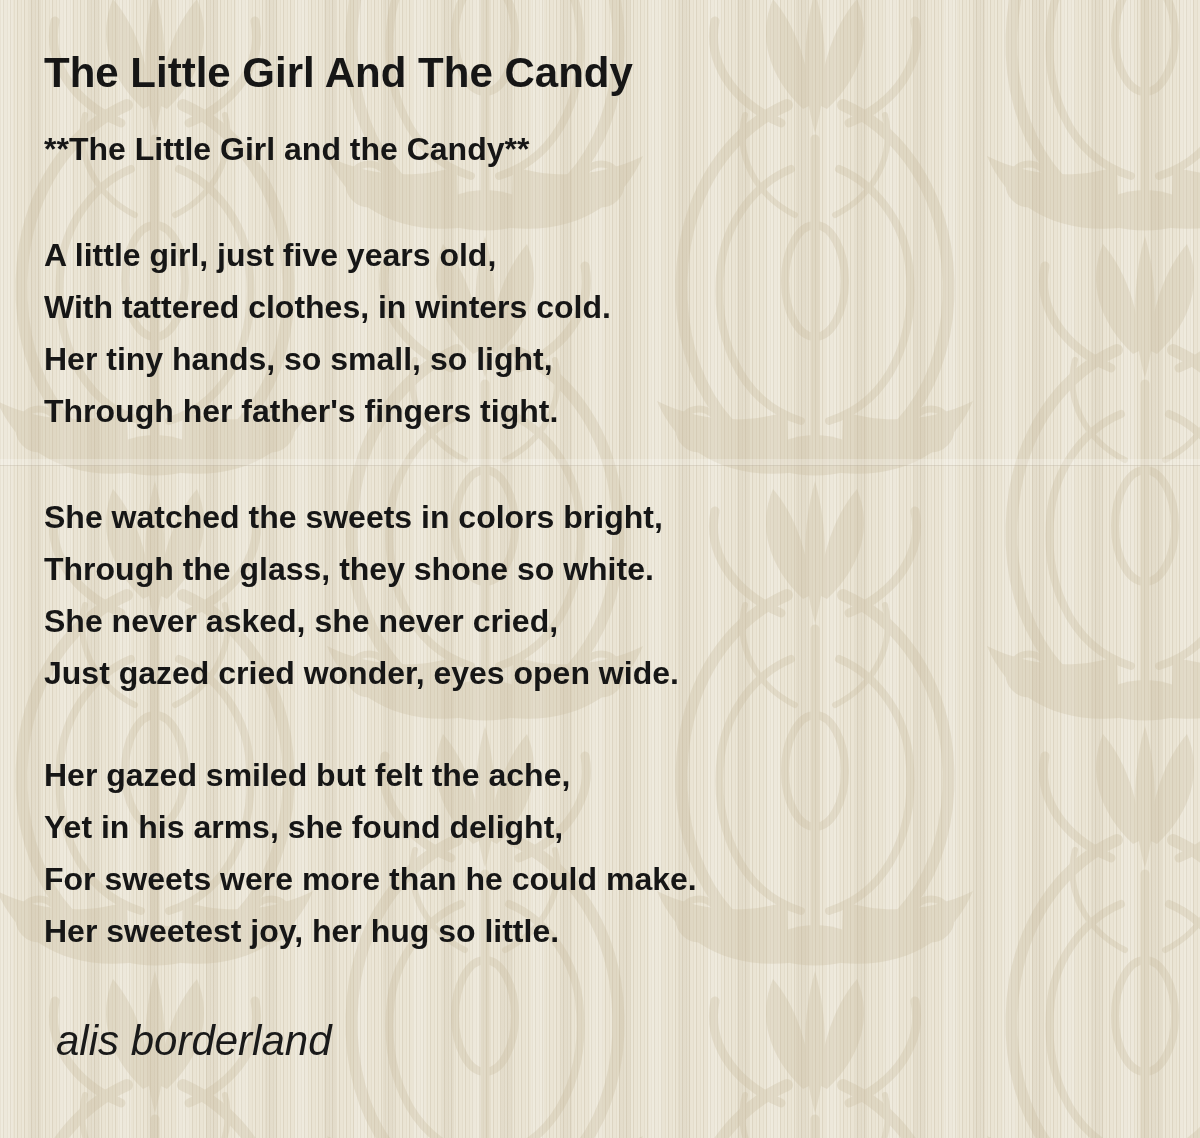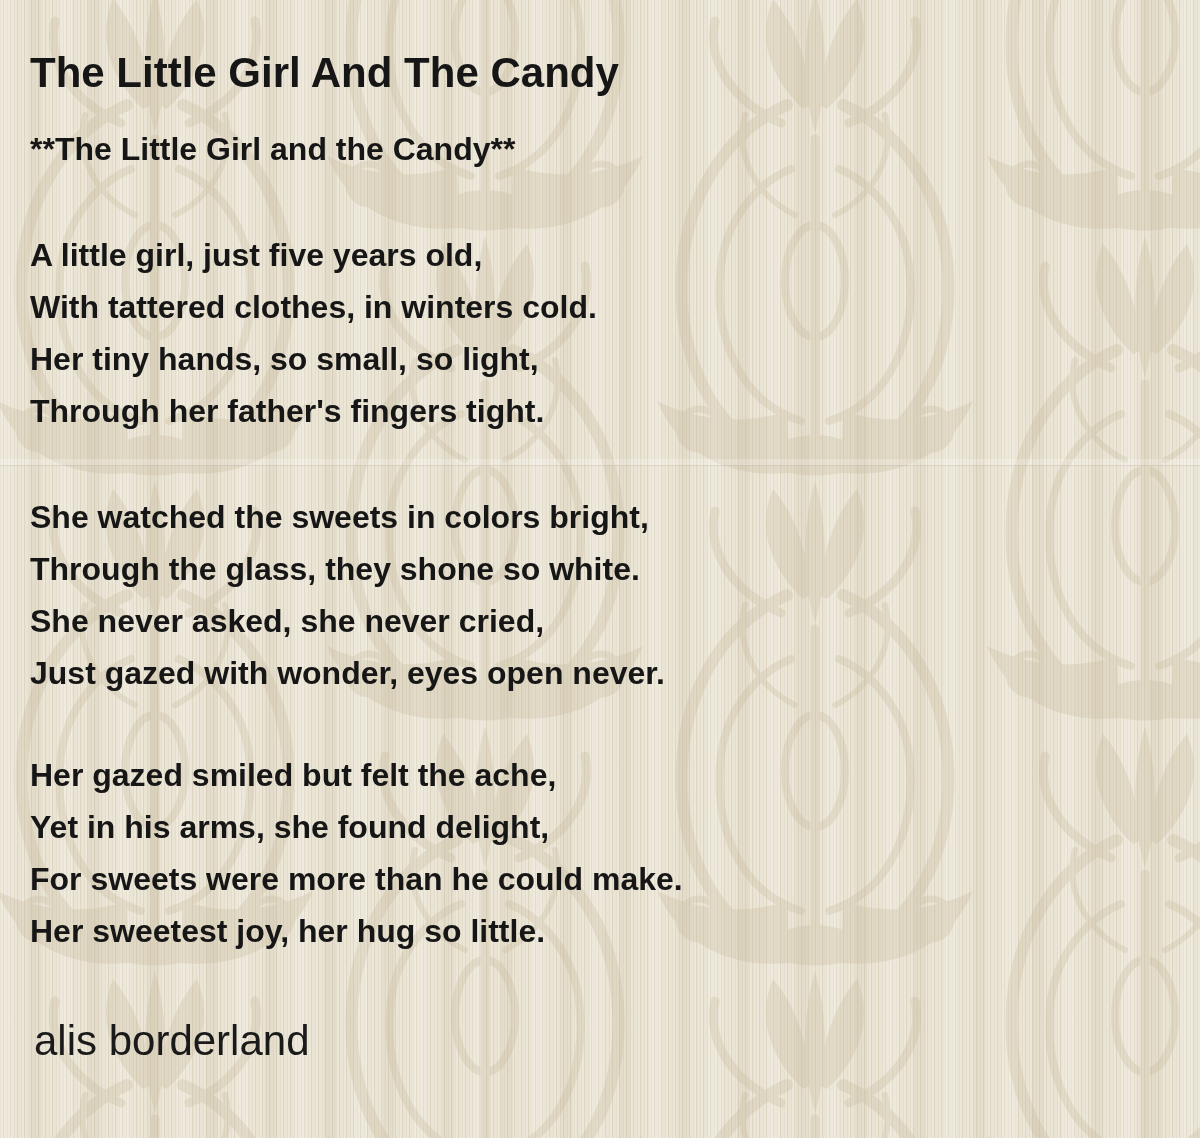--- a/index.html
+++ b/index.html
@@ -36,21 +36,21 @@
     position: absolute;
     left: 0;
     top: 459px;
     width: 100%;
     height: 6px;
     background: rgba(255,255,255,0.22);
     border-bottom: 1px solid rgba(110,92,60,0.16);
   }
   .content {
     position: relative;
-    padding: 49px 40px 0 30px;
+    padding: 49px 40px 0 44px;
     color: #161616;
   }
   .title {
     margin: 0;
     font-size: 42px;
     font-weight: bold;
     line-height: 1.15;
   }
   .subtitle {
     margin: 34px 0 0 0;
@@ -61,23 +61,24 @@
   .stanza {
     font-size: 32px;
     font-weight: bold;
     line-height: 52px;
   }
   .stanza .line { display: block; }
   .stanza-1 { margin: 61px 0 0 0; }
   .stanza-2 { margin: 54px 0 0 0; }
   .stanza-3 { margin: 50px 0 0 0; }
   .author {
-    margin: 60px 0 0 4px;
+    margin: 60px 0 0 12px;
     font-size: 42px;
     font-weight: normal;
+    font-style: italic;
     line-height: 1.15;
     color: #1a1a1a;
   }
 </style>
 </head>
 <body>
 
 <div class="page">
 
   <svg class="damask" width="1200" height="1138" viewBox="0 0 1200 1138" aria-hidden="true">
@@ -129,21 +130,21 @@
       <span class="line">A little girl, just five years old,</span>
       <span class="line">With tattered clothes, in winters cold.</span>
       <span class="line">Her tiny hands, so small, so light,</span>
       <span class="line">Through her father's fingers tight.</span>
     </p>
 
     <p class="stanza stanza-2">
       <span class="line">She watched the sweets in colors bright,</span>
       <span class="line">Through the glass, they shone so white.</span>
       <span class="line">She never asked, she never cried,</span>
-      <span class="line">Just gazed with wonder, eyes open never.</span>
+      <span class="line">Just gazed cried wonder, eyes open wide.</span>
     </p>
 
     <p class="stanza stanza-3">
       <span class="line">Her gazed smiled but felt the ache,</span>
       <span class="line">Yet in his arms, she found delight,</span>
       <span class="line">For sweets were more than he could make.</span>
       <span class="line">Her sweetest joy, her hug so little.</span>
     </p>
 
     <p class="author">alis borderland</p>

